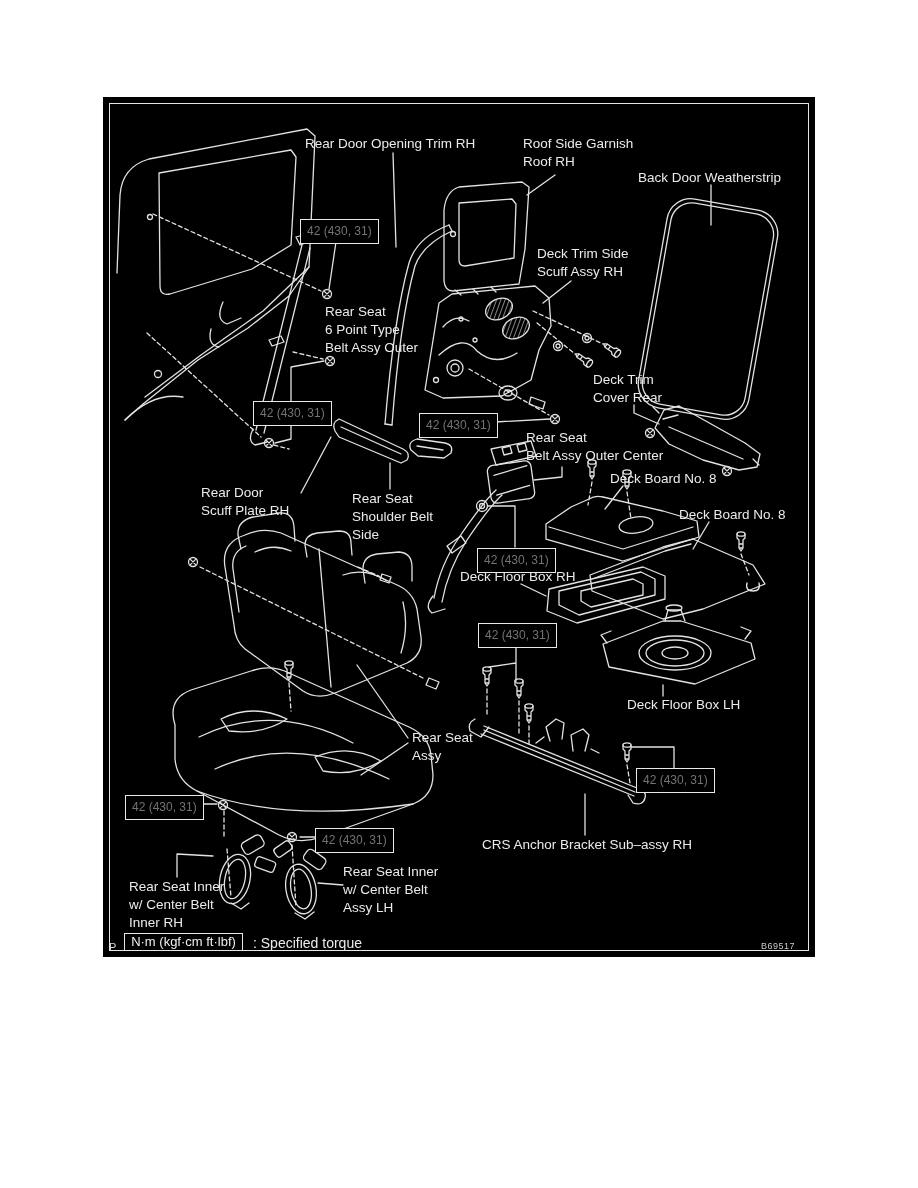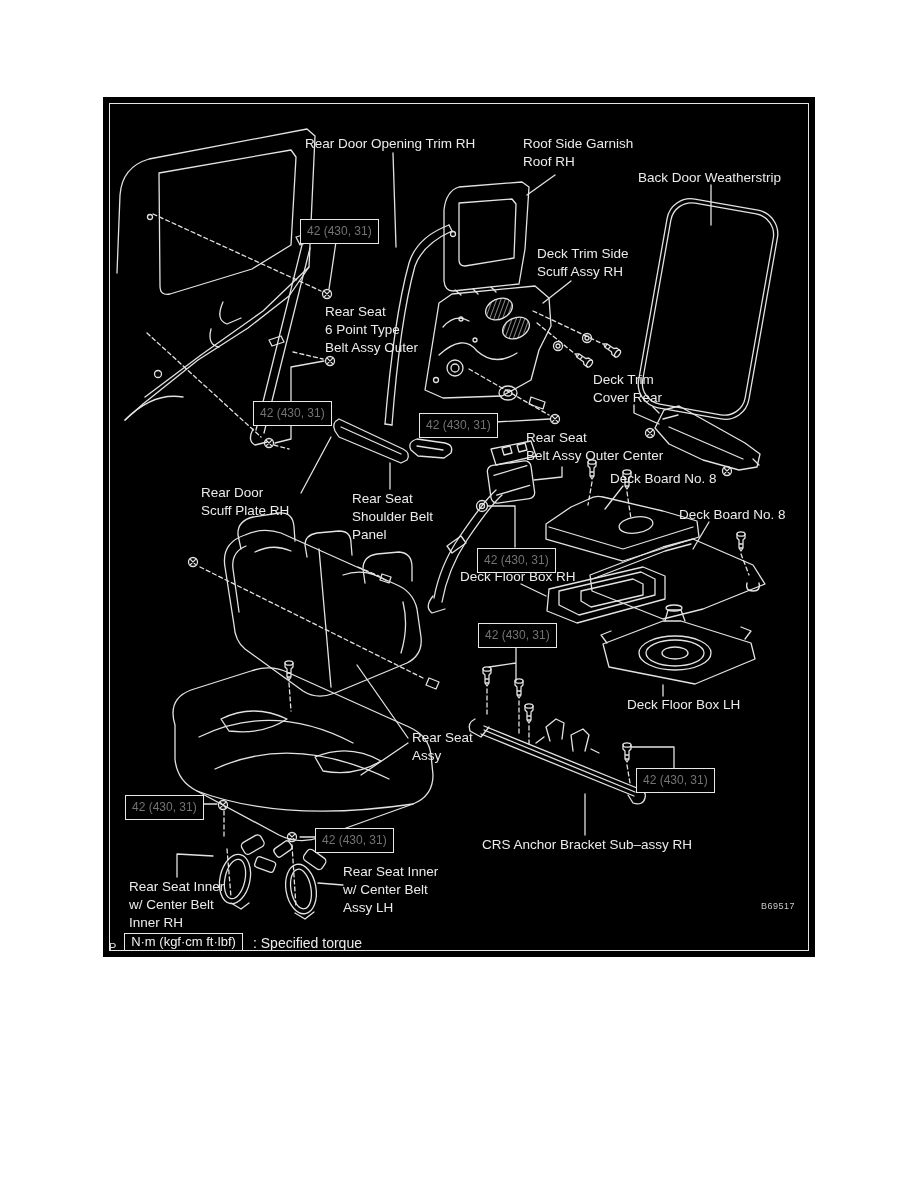--- a/index.html
+++ b/index.html
@@ -9,21 +9,21 @@
   .inner-border{position:absolute;left:6px;top:6px;right:6px;bottom:6px;
         border:1.5px solid #e6e6e6;pointer-events:none;}
   .art{position:absolute;left:0;top:0;width:712px;height:860px;}
   .lbl{position:absolute;color:#ebebeb;font-size:13.5px;line-height:18px;white-space:nowrap;}
   .tq{position:absolute;color:#737373;font-size:12px;font-weight:normal;line-height:14px;
       border:1.5px solid #e8e8e8;background:#000;padding:4px 6px;height:15px;white-space:nowrap;}
   .pmark{position:absolute;left:6px;top:844px;color:#dcdcdc;font-size:11px;}
   .unitbox{position:absolute;left:21px;top:836px;width:117px;height:16px;border:1.5px solid #e8e8e8;
       color:#f0f0f0;font-size:13px;text-align:center;line-height:16px;white-space:nowrap;}
   .legtext{position:absolute;left:150px;top:838px;color:#ebebeb;font-size:14px;white-space:nowrap;}
-  .figcode{position:absolute;left:658px;top:804px;color:#c9c9c9;font-size:9px;letter-spacing:0.5px;}
+  .figcode{position:absolute;left:658px;top:844px;color:#c9c9c9;font-size:9px;letter-spacing:0.5px;}
 </style>
 </head>
 <body>
 
 <div class="page">
   <div class="frame">
 
     <svg class="art" viewBox="0 0 712 860" fill="none" stroke="#e2e2e2" stroke-width="1.3" stroke-linecap="round" stroke-linejoin="round">
       <defs>
         <g id="scr">
@@ -289,21 +289,21 @@
     <div class="lbl" style="left:576px;top:409px">
       <div>Deck Board No. 8</div>
     </div>
     <div class="lbl" style="left:98px;top:387px">
       <div>Rear Door</div>
       <div>Scuff Plate RH</div>
     </div>
     <div class="lbl" style="left:249px;top:393px">
       <div>Rear Seat</div>
       <div>Shoulder Belt</div>
-      <div>Panel</div>
+      <div>Side</div>
     </div>
     <div class="lbl" style="left:357px;top:471px">
       <div>Deck Floor Box RH</div>
     </div>
     <div class="lbl" style="left:524px;top:599px">
       <div>Deck Floor Box LH</div>
     </div>
     <div class="lbl" style="left:309px;top:632px">
       <div>Rear Seat</div>
       <div>Assy</div>

